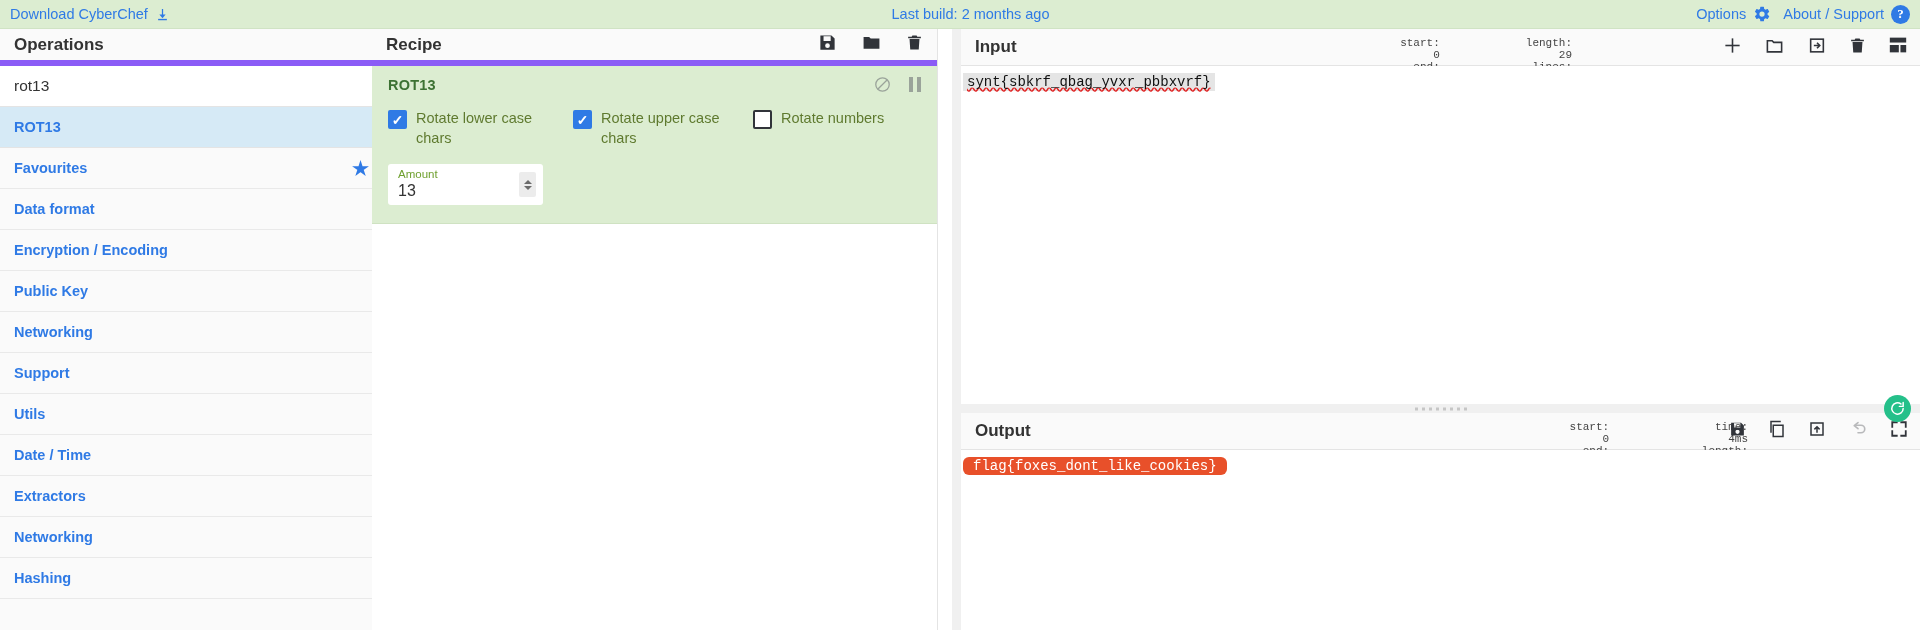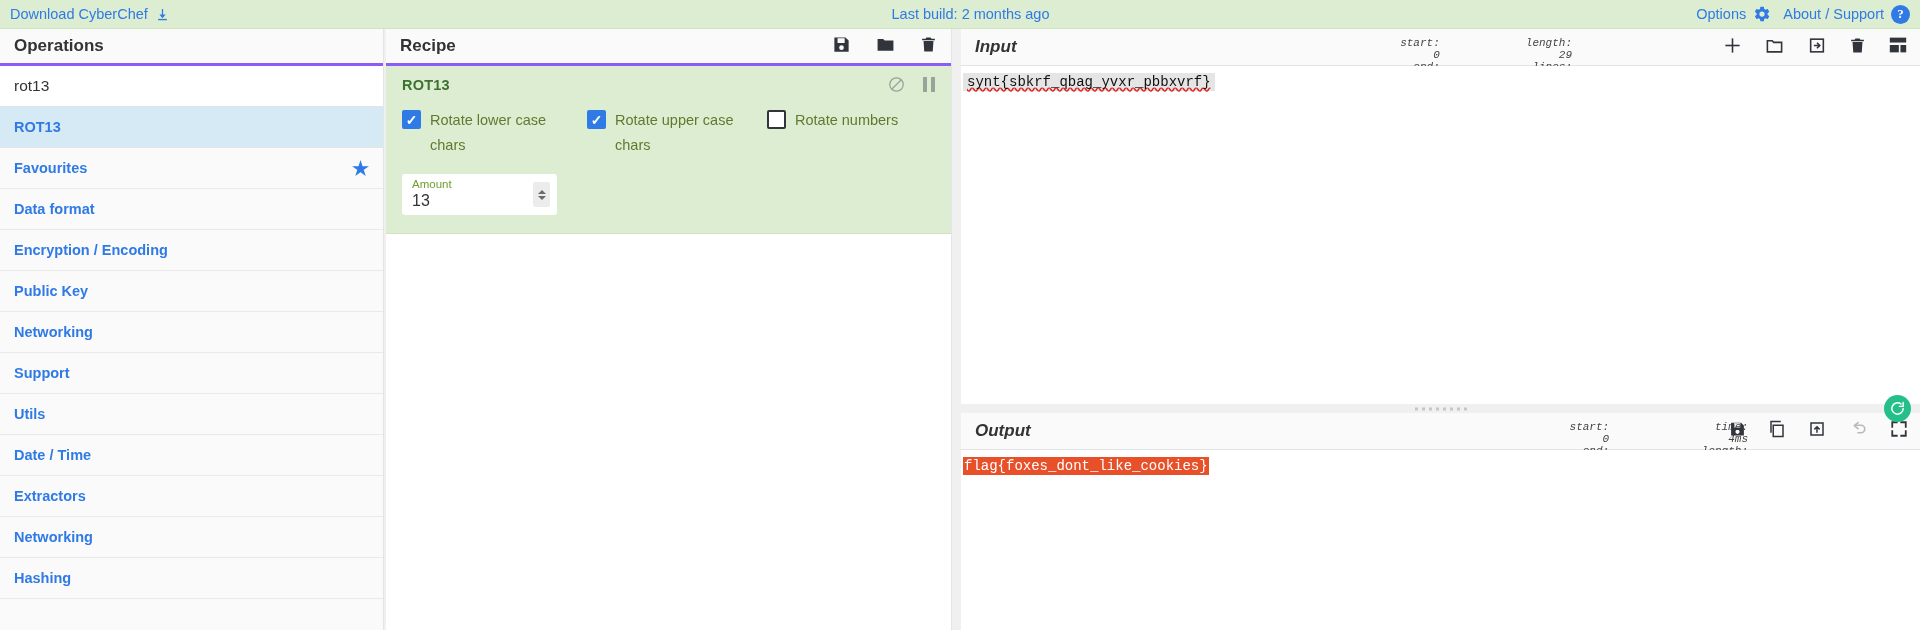--- a/index.html
+++ b/index.html
@@ -30,30 +30,30 @@
   .circ-ico {
     width: 19px; height: 19px; border-radius: 50%;
     background: #2f7ae5; color: #fff; font-size: 13px; font-weight: bold;
     display: inline-flex; align-items: center; justify-content: center;
     font-family: "Liberation Serif", serif;
   }
 
   
   .col-ops  { position: absolute; left: 0;    top: 29px; width: 384px;  height: 601px; background: #fafafa; border-right: 1px solid #e4e4e4; }
   .gutter-1 { position: absolute; left: 384px; top: 29px; width: 10px; height: 601px; background: #f0f0f0; cursor: col-resize; }
-  .col-rec  { position: absolute; left: 386px; top: 29px; width: 566px;  height: 601px; background: #fff; border-right: 1px solid #e4e4e4; }
+  .col-rec  { position: absolute; left: 372px; top: 29px; width: 566px;  height: 601px; background: #fff; border-right: 1px solid #e4e4e4; }
   .gutter-2 { position: absolute; left: 952px; top: 29px; width: 9px; height: 601px; background: #f0f0f0; cursor: col-resize; }
   .col-io   { position: absolute; left: 961px; top: 29px; width: 959px; height: 601px; background: #fff; }
 
   .grip { position: absolute; left: 50%; transform: translateX(-50%); display: flex; flex-direction: column; gap: 3px; }
   .grip i { display:block; width: 3px; height: 3px; background: #c6c6c6; }
 
   
   .panel-head {
-    height: 37px; background: #fafafa; border-bottom: 3px solid #8b5cf6;
+    height: 37px; background: #fafafa; border-bottom: 6px solid #8b5cf6;
     display: flex; align-items: center; padding: 0 14px;
     position: relative;
   }
   .panel-title { font-size: 17px; font-weight: bold; color: #333; }
 
   
   .search-wrap { height: 41px; border-bottom: 1px solid #e4e4e4; background: #fff; }
   .search-input {
     width: 100%; height: 100%; border: 0; outline: none; padding: 0 14px;
     font-size: 15.5px; color: #333; font-family: "Liberation Sans", sans-serif;
@@ -88,21 +88,21 @@
   .arg-check { display: flex; align-items: flex-start; gap: 9px; cursor: pointer; }
   .arg-check:nth-child(1) { width: 185px; }
   .arg-check:nth-child(2) { width: 180px; }
   .cbox {
     width: 19px; height: 19px; flex: 0 0 19px; margin-top: 2px; border-radius: 2px;
     display: inline-flex; align-items: center; justify-content: center;
   }
   .cbox.on { background: #2f7ae5; }
   .cbox.on::after { content: "✓"; color: #fff; font-size: 14px; font-weight: bold; line-height: 1; }
   .cbox.off { background: #fff; border: 2px solid #31343a; }
-  .arg-label { font-size: 14.5px; color: #5f7a2f; line-height: 25px; max-width: 140px; }
+  .arg-label { font-size: 14.5px; color: #5f7a2f; line-height: 20px; max-width: 140px; }
   .arg-label.wide { max-width: 200px; }
 
   .amount-field {
     margin-top: 16px; width: 155px; height: 41px; background: #fff;
     border-radius: 3px; position: relative; padding: 4px 10px 0 10px;
   }
   .amount-lbl { font-size: 11.5px; color: #6fa02f; line-height: 13px; }
   .amount-val {
     border: 0; outline: none; width: 100px; font-size: 16px; color: #333;
     font-family: "Liberation Sans", sans-serif; background: transparent; padding: 0;
@@ -114,40 +114,40 @@
     flex-direction: column; align-items: center; justify-content: center; gap: 2px;
     cursor: pointer;
   }
   .spinner i { width: 0; height: 0; border-left: 4px solid transparent; border-right: 4px solid transparent; }
   .spinner i.up { border-bottom: 4px solid #6b6b6b; }
   .spinner i.dn { border-top: 4px solid #6b6b6b; }
 
   
   .io-head {
     height: 37px; background: #fafafa; border-bottom: 1px solid #e4e4e4;
-    display: flex; align-items: center; padding: 0 12px 0 14px; position: relative; font-style: italic;
+    display: flex; align-items: center; padding: 0 12px 0 14px; position: relative;
   }
   .stats {
     position: absolute; display: flex; gap: 20px;
     font-family: "Liberation Mono", monospace; font-size: 11px; color: #444; line-height: 12px;
   }
   .stats .grp { text-align: right; }
   .stats .grp div { white-space: pre; }
   .io-icons { position: absolute; right: 12px; display: flex; align-items: center; gap: 22px; }
   .io-icons svg { fill: #31343a; cursor: pointer; }
 
   .editor {
     font-family: "Liberation Mono", monospace; font-size: 14px; line-height: 19px;
     padding: 7px 0 0 2px; color: #111; position: relative;
   }
   .hl-in {
     background: #e5e5e5; padding: 1px 4px;
     text-decoration: underline wavy #e02020; text-decoration-skip-ink: none;
   }
-  .hl-out { background: #e8502a; color: #fff; padding: 1px 1px; }
+  .hl-out { background: #e8502a; color: #fff; padding: 1px 10px; border-radius: 6px; }
 
   .input-body { position: relative; height: 338px; background: #fff; overflow: hidden; }
   .h-gutter { height: 9px; background: #f0f0f0; position: relative; cursor: row-resize; }
   .h-grip { position: absolute; top: 50%; left: 50%; transform: translate(-50%,-50%); display: flex; gap: 4px; }
   .h-grip i { width: 3px; height: 3px; background: #c6c6c6; display: block; }
   .output-body { position: relative; height: 170px; background: #fff; overflow: hidden; }
 
   .bake-btn {
     position: absolute; right: 9px; top: 366px; width: 27px; height: 27px;
     border-radius: 50%; background: #25c08a; color: #fff;

